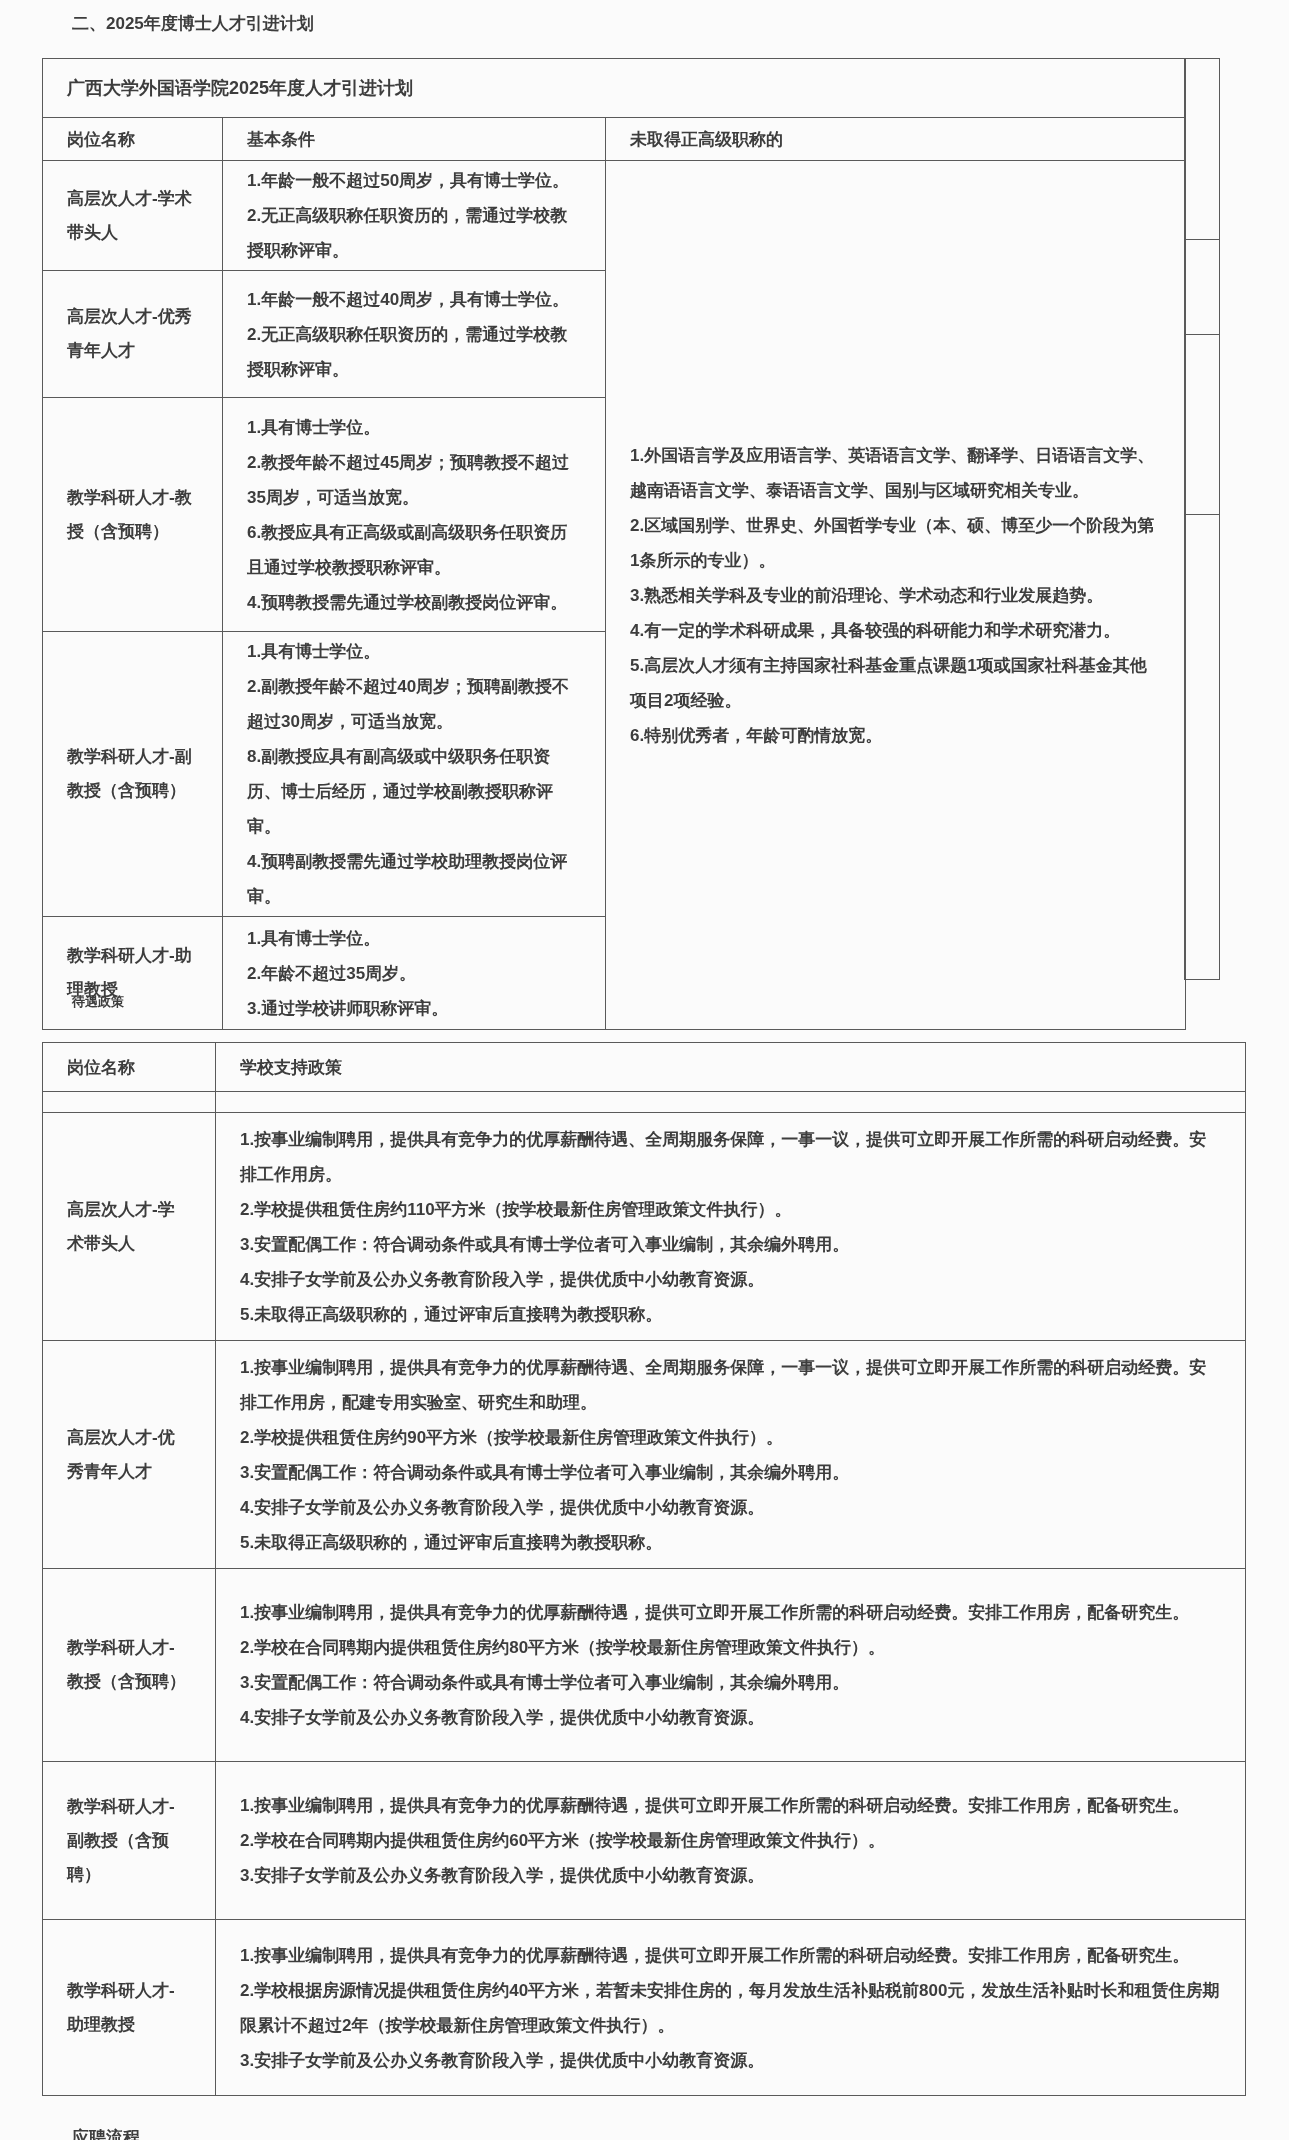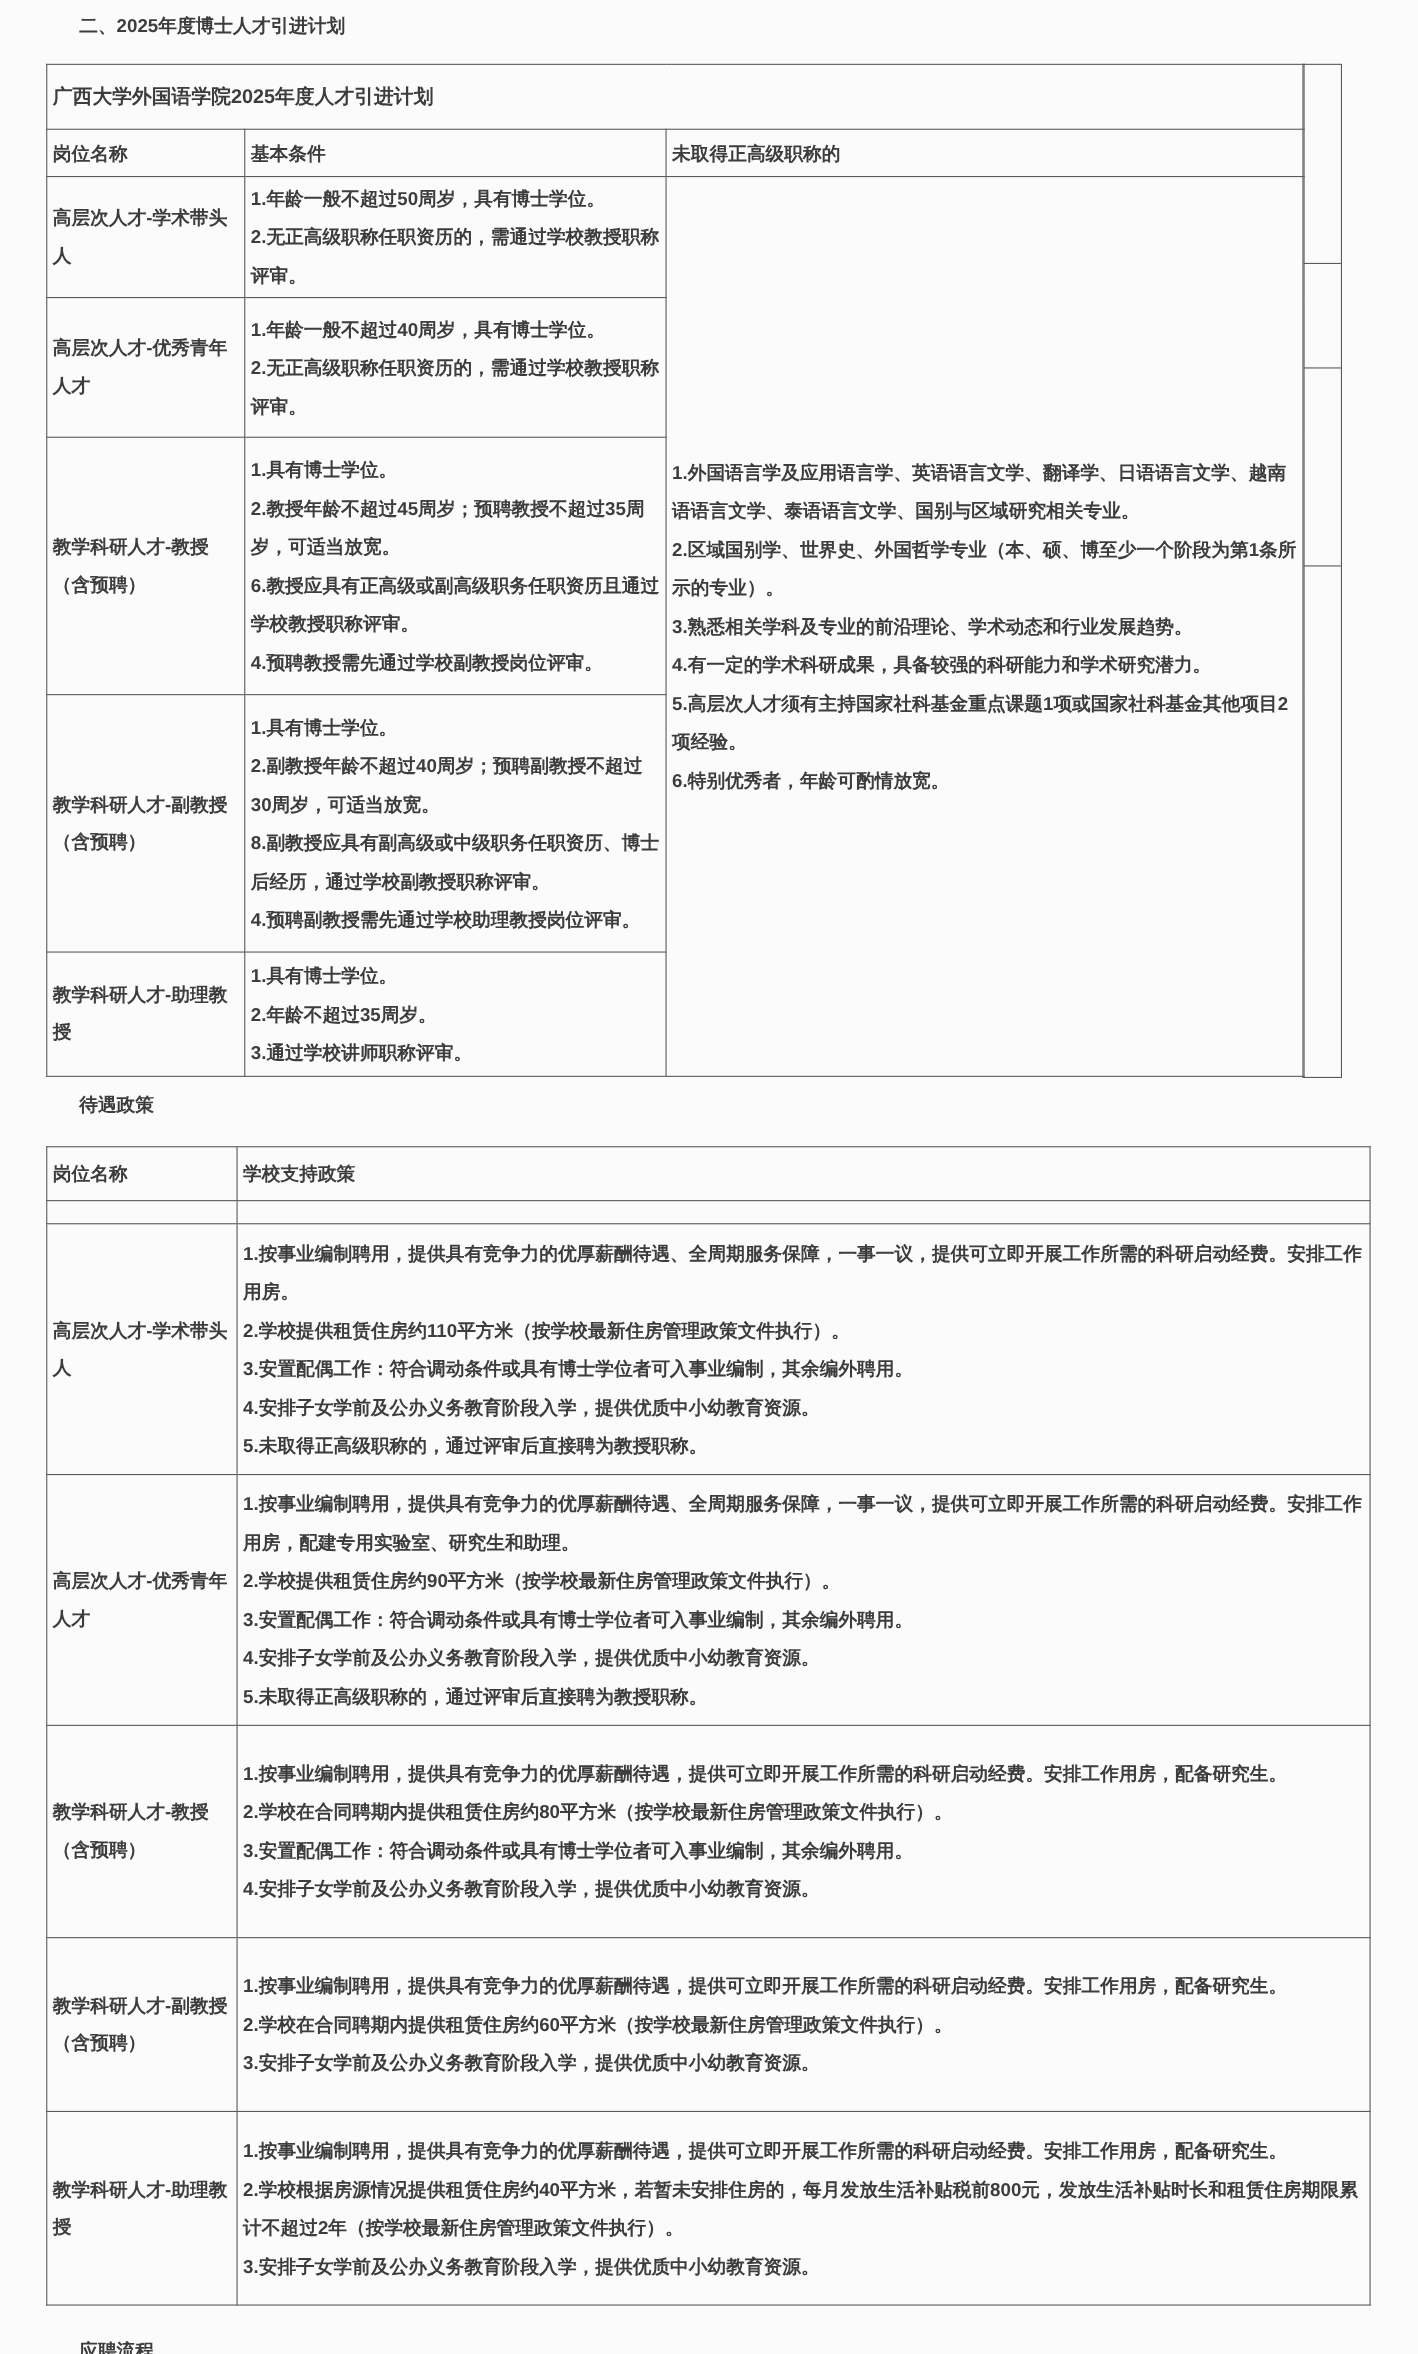--- a/index.html
+++ b/index.html
@@ -4,25 +4,25 @@
 <style>
   html,body{margin:0;padding:0;}
   body{
     width:1289px;height:2140px;position:relative;overflow:hidden;
     background:#fbfbfb;color:#3d3d3d;
     font-family:"Liberation Sans", sans-serif;
     font-size:17px;
   }
   .abs{position:absolute;font-weight:bold;}
   .section-title{left:72px;top:12px;font-size:17px;}
-  .treat-title{left:72px;top:993px;font-size:17px;}
+  .treat-title{left:72px;top:993px;font-size:13px;}
   .bottom-title{left:72px;top:2126px;font-size:17px;}
 
   table{border-collapse:collapse;table-layout:fixed;}
-  td{border:1px solid #5a5a5a;vertical-align:middle;padding:2px 5px;
+  td{border:1px solid #5a5a5a;vertical-align:middle;padding:2px 24px;
      font-size:17px;line-height:35px;word-break:break-word;}
   .line{line-height:35px;}
 
   
   .t1{left:42px;top:58px;width:1143px;}
   .t1 .title-cell{font-size:18px;height:54px;line-height:28px;}
   .t1 .head-row td{height:38px;}
   .t1 .pos-cell{line-height:34px;}
   .t1 .other-cell{vertical-align:middle;}
 

